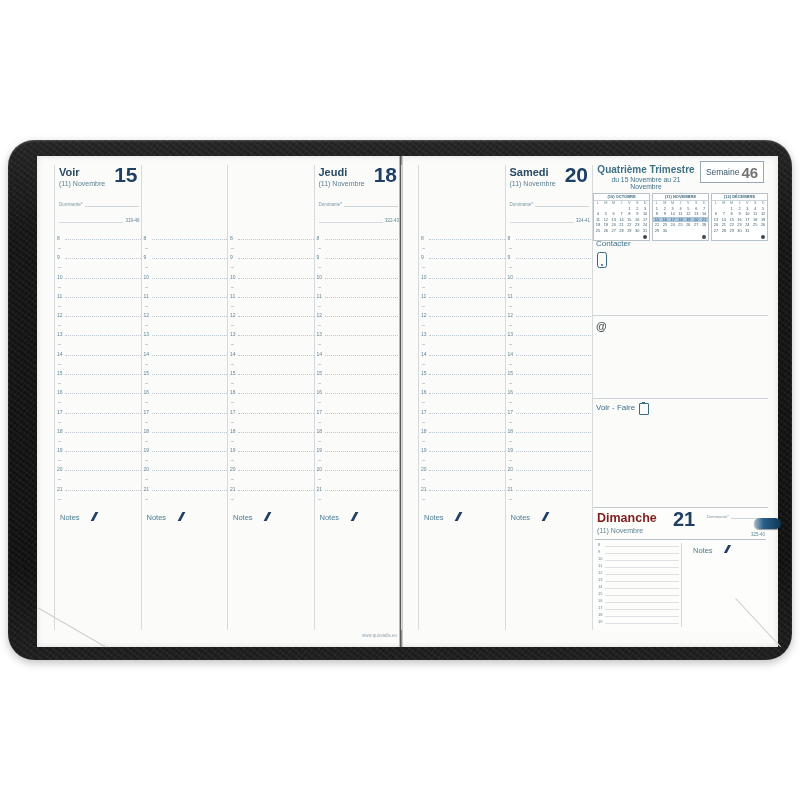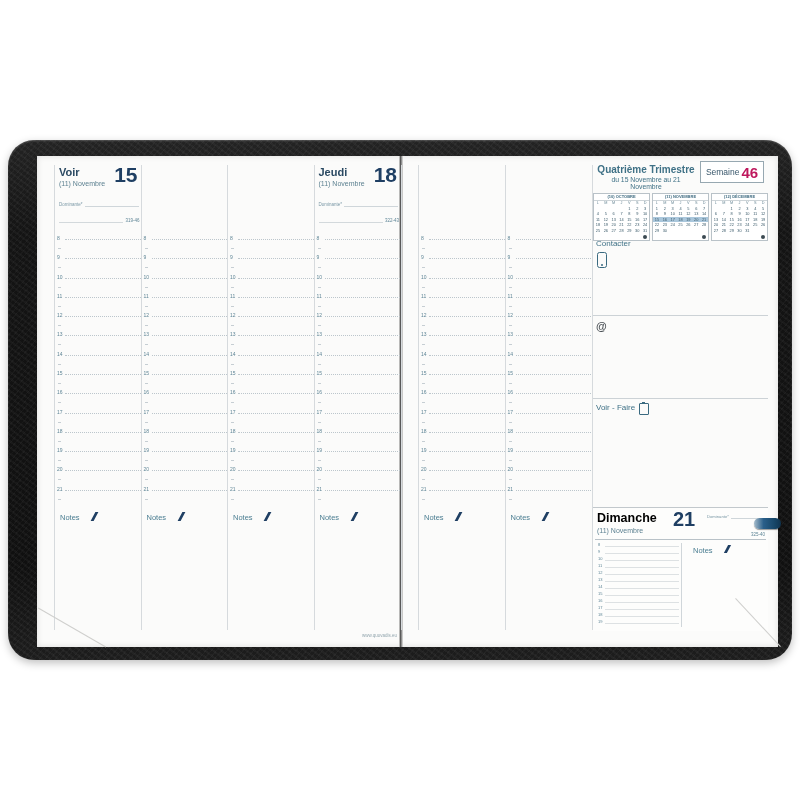--- a/index.html
+++ b/index.html
@@ -46,21 +46,21 @@
   .pen-icon{position:absolute;left:38px;top:3px;width:3px;height:9px;background:#1f3f63;transform:skewX(-28deg);}
 
   
   .info-col{position:absolute;left:556px;top:4px;width:175px;height:470px;}
   .q-title{position:absolute;left:2px;top:4px;width:102px;text-align:center;}
   .q-title .t1{font-size:10px;font-weight:bold;color:#3f7186;}
   .q-title .t2{font-size:6.8px;color:#3f7186;margin-top:1px;}
   .week-box{position:absolute;right:4px;top:1px;width:62px;height:20px;border:1px solid #97a8b1;
     display:flex;align-items:center;justify-content:center;gap:2px;background:#fff;}
   .week-box .wl{font-size:8.5px;color:#39576b;}
-  .week-box .wn{font-size:15px;font-weight:bold;color:#be185d;}
+  .week-box .wn{font-size:15px;font-weight:bold;color:#737373;}
 
   .cal-row{position:absolute;left:0px;top:33px;width:175px;display:flex;gap:2px;}
   .mini-cal{flex:1;border:1px solid #b9c2c8;background:#fff;height:46px;position:relative;font-size:4px;}
   .cal-title{height:6px;line-height:6px;text-align:center;font-size:4px;font-weight:bold;color:#3f6b80;border-bottom:1px solid #cdd4d8;}
   .cal-dow{display:flex;height:5px;line-height:5px;color:#6d8b99;}
   .cal-dow span{flex:1;text-align:center;font-size:3.8px;}
   .cal-week{display:flex;height:5.4px;line-height:5.4px;color:#3a5a6a;}
   .cal-week span{flex:1;text-align:center;font-size:3.9px;}
   .cal-week.hl{background:#aac7dc;}
   .cal-foot{position:absolute;right:2px;bottom:1px;width:4px;height:4px;border-radius:50%;background:#3b4a52;}
@@ -68,21 +68,21 @@
   .sec-label{position:absolute;font-size:8px;font-weight:normal;color:#3f7186;}
   .phone-icon{position:absolute;left:4px;top:92px;width:8px;height:14px;border:1px solid #3a6a80;border-radius:2.5px;}
   .phone-icon::after{content:"";position:absolute;left:2.5px;bottom:1px;width:2px;height:2px;border-radius:50%;background:#3a6a80;}
   .divider{position:absolute;left:0;right:0;border-top:1px solid #ccd2d6;}
   .at-sign{position:absolute;left:3px;top:160px;font-size:11px;font-weight:bold;color:#4c5257;}
   .clip-icon{position:absolute;left:46px;top:243px;width:8px;height:10px;border:1px solid #3a6a80;border-radius:1px;}
   .clip-icon::before{content:"";position:absolute;left:1.5px;top:-2px;width:3.5px;height:2px;background:#3a6a80;}
 
   
   .sunday{position:absolute;left:0;right:0;top:347px;height:123px;border-top:1px solid #c2c8cc;background:#fdfdfc;}
-  .sun-name{position:absolute;left:4px;top:3px;font-size:12.5px;font-weight:bold;color:#000000;}
+  .sun-name{position:absolute;left:4px;top:3px;font-size:12.5px;font-weight:bold;color:#7f1d1d;}
   .sun-month{position:absolute;left:4px;top:19px;font-size:7px;color:#5d8191;}
   .sun-num{position:absolute;left:80px;top:0px;font-size:20px;font-weight:bold;color:#1f3f63;}
   .sun-dom{position:absolute;left:114px;top:6px;width:56px;display:flex;align-items:flex-end;}
   .sun-dom .lbl{font-size:4.2px;color:#7a98a6;}
   .sun-dom .line{flex:1;border-bottom:1px solid #cfd6da;height:4px;margin-left:2px;}
   .sun-code{position:absolute;right:3px;top:24px;font-size:4.5px;color:#5e8596;}
   .sun-hline{position:absolute;left:2px;right:2px;top:31px;border-top:1px solid #b9c2c8;}
   .sun-grid{position:absolute;left:3px;top:35px;width:85px;height:84px;display:flex;flex-direction:column;border-right:1px solid #d0d6da;}
   .sun-grid .hr-num{font-size:4px;top:-1px;}
   .sun-grid .hr-line{left:9px;right:2px;top:3px;border-top:1px solid #dde1e3;}
@@ -524,20 +524,33 @@
             <span class="hr-half"></span>
           </div>
         </div>
       <div class="day-notes">
         <span class="notes-label">Notes</span>
           <span class="pen-icon"></span>
       </div>
     </div>
 
     <div class="day-col last" style="left:467.5px">
+      <div class="day-head">
+        <span class="day-name">Samedi</span>
+        <span class="day-month">(11) Novembre</span>
+        <span class="day-num">20</span>
+        <div class="dominante">
+            <span class="lbl">Dominante*</span>
+            <span class="line"></span>
+          </div>
+        <div class="code-row">
+            <span class="line"></span>
+            <span class="code">324-41</span>
+          </div>
+      </div>
       <div class="hour-grid">
           <div class="hr">
             <span class="hr-num">8</span>
             <span class="hr-line"></span>
             <span class="hr-half"></span>
           </div>
           <div class="hr">
             <span class="hr-num">9</span>
             <span class="hr-line"></span>
             <span class="hr-half"></span>

